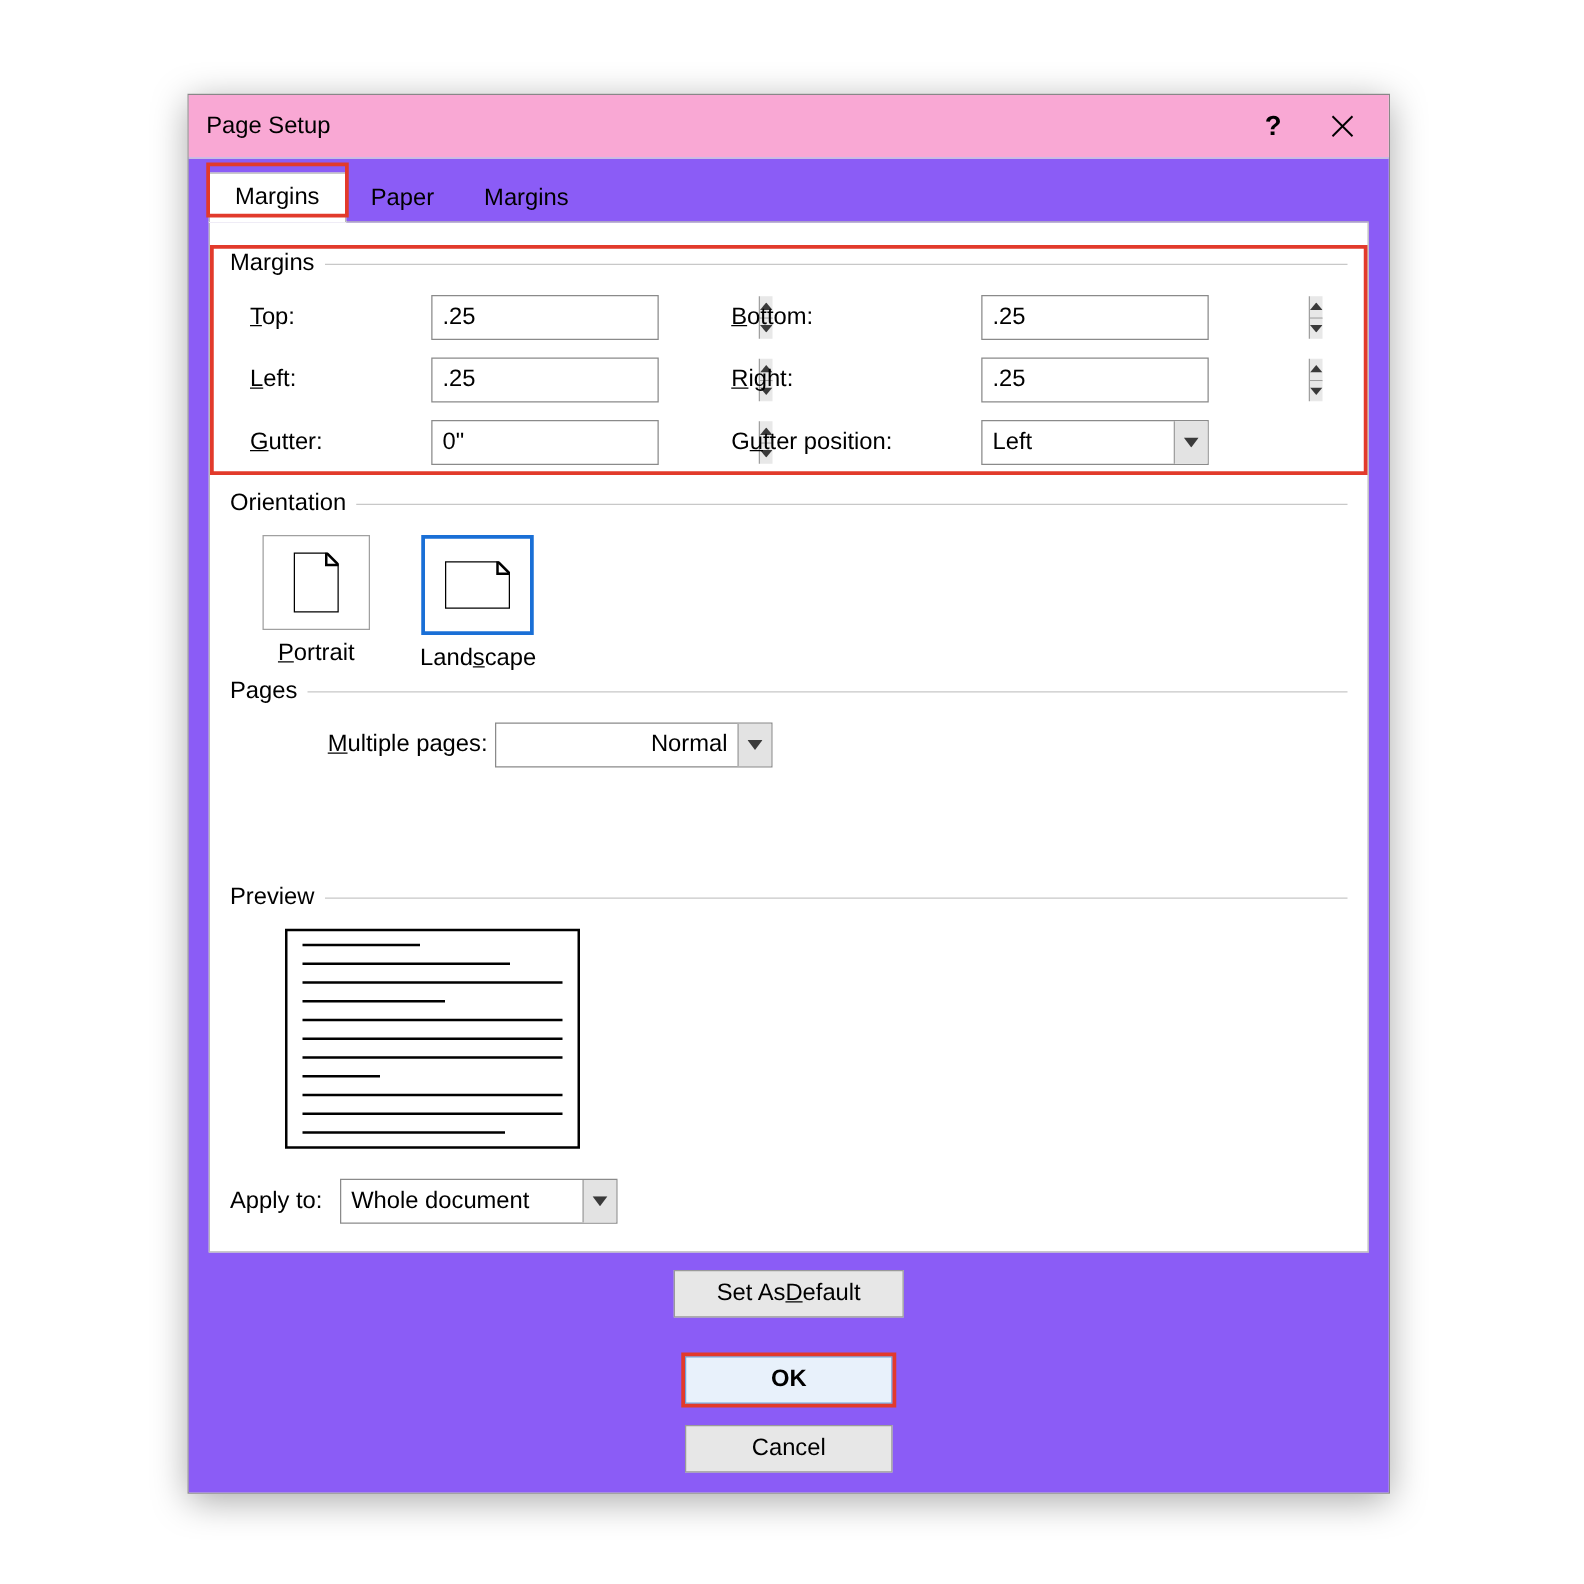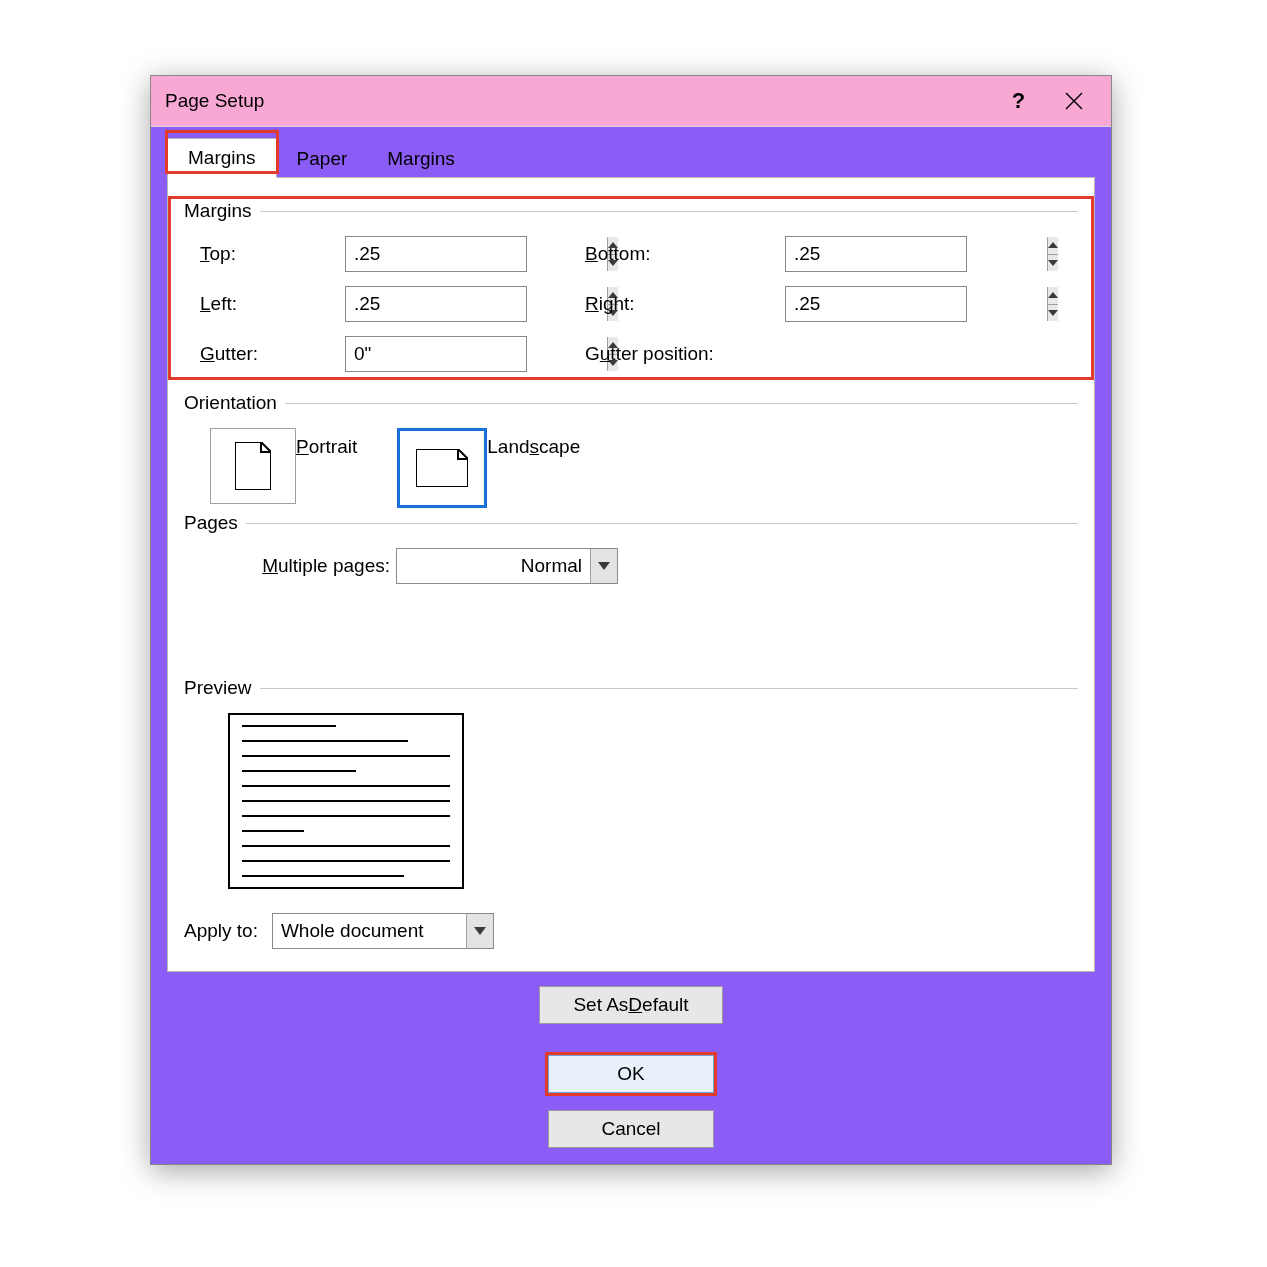--- a/index.html
+++ b/index.html
@@ -189,21 +189,21 @@
     pointer-events: none;
   }
   
   .orient-row {
     display: flex;
     gap: 40px;
     margin-left: 26px;
     margin-bottom: 4px;
   }
   .orient-item {
-    display:flex;flex-direction:row;align-items:flex-start;
+    display:flex;flex-direction:column;align-items:center;
   }
   .orient-icon-box {
     width: 84px;
     height: 74px;
     border: 1px solid #a0a0a0;
     display:flex;align-items:center;justify-content:center;
     background:#fff;
   }
   .orient-icon-box.selected {
     border: 3px solid #1a6fd6;
@@ -243,20 +243,21 @@
     font-size:19px;
     padding: 0 16px;
   }
   .btn.ok {
     background:#e8f1fb;
     border:1px solid #6fa2d8;
   }
   .ok-wrap {
     position:relative;
     padding:3px;
+    font-weight:bold;
   }
   .ok-wrap .hl {
     position:absolute; inset:0; border:3px solid #e23a2b; pointer-events:none;
   }
 </style>
 </head>
 <body>
 
 <div class="dialog">
 
@@ -375,20 +376,28 @@
                 </div>
               <div class="sb">
                   <svg viewBox="0 0 10 6">
                     <polygon points="0,0 10,0 5,6"></polygon>
                   </svg>
                 </div>
             </div>
           </div>
           <div></div>
           <div class="field-label"><span>G</span><span class="u">u</span><span>tter position:</span></div>
+          <div class="select">
+            <div class="sel-text">Left</div>
+            <div class="sel-btn">
+              <svg viewBox="0 0 12 8">
+                  <polygon points="0,0 12,0 6,8"></polygon>
+                </svg>
+            </div>
+          </div>
         </div>
         <div class="hl"></div>
       </div>
 
       <div class="section-label" style="margin-top:20px">
         <span>Orientation</span>
         <div class="line"></div>
       </div>
       <div class="orient-row">
         <div class="orient-item">

